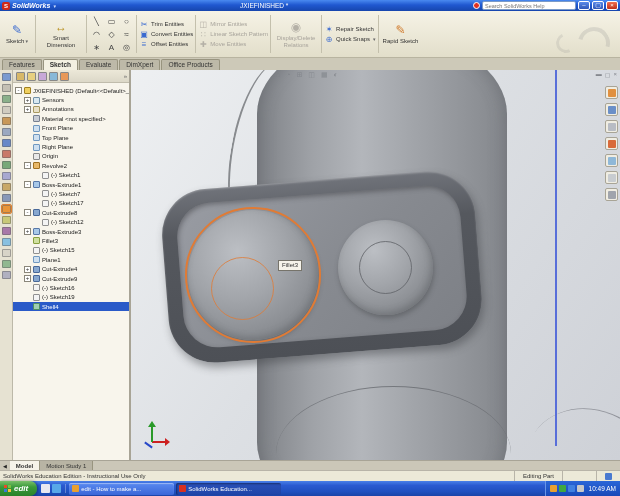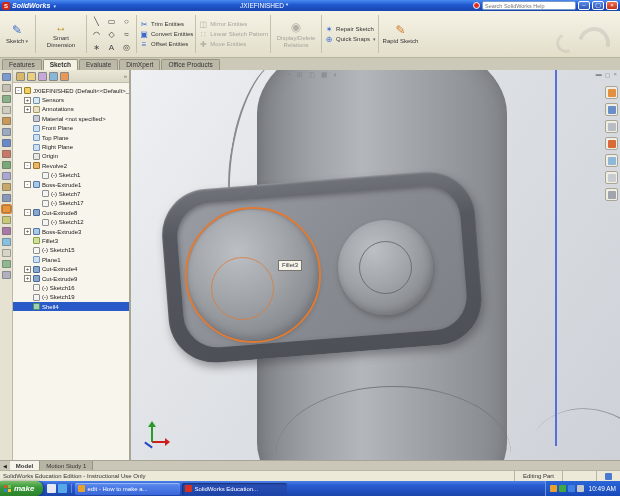--- a/index.html
+++ b/index.html
@@ -464,21 +464,21 @@
   </div>
 
   <div class="taskbar">
     <div class="startbtn">
       <span class="flag">
           <i></i>
           <i></i>
           <i></i>
           <i></i>
         </span>
-      <span>make</span>
+      <span>edit</span>
     </div>
     <div class="ql">
         <span class="qli" style="background: rgb(232, 232, 240);"></span>
         <span class="qli" style="background: rgb(88, 168, 232);"></span>
       </div>
     <div class="tbtask">
       <span class="ticon1"></span>
       <span>edit - How to make a...</span>
     </div>
     <div class="tbtask pressed">

